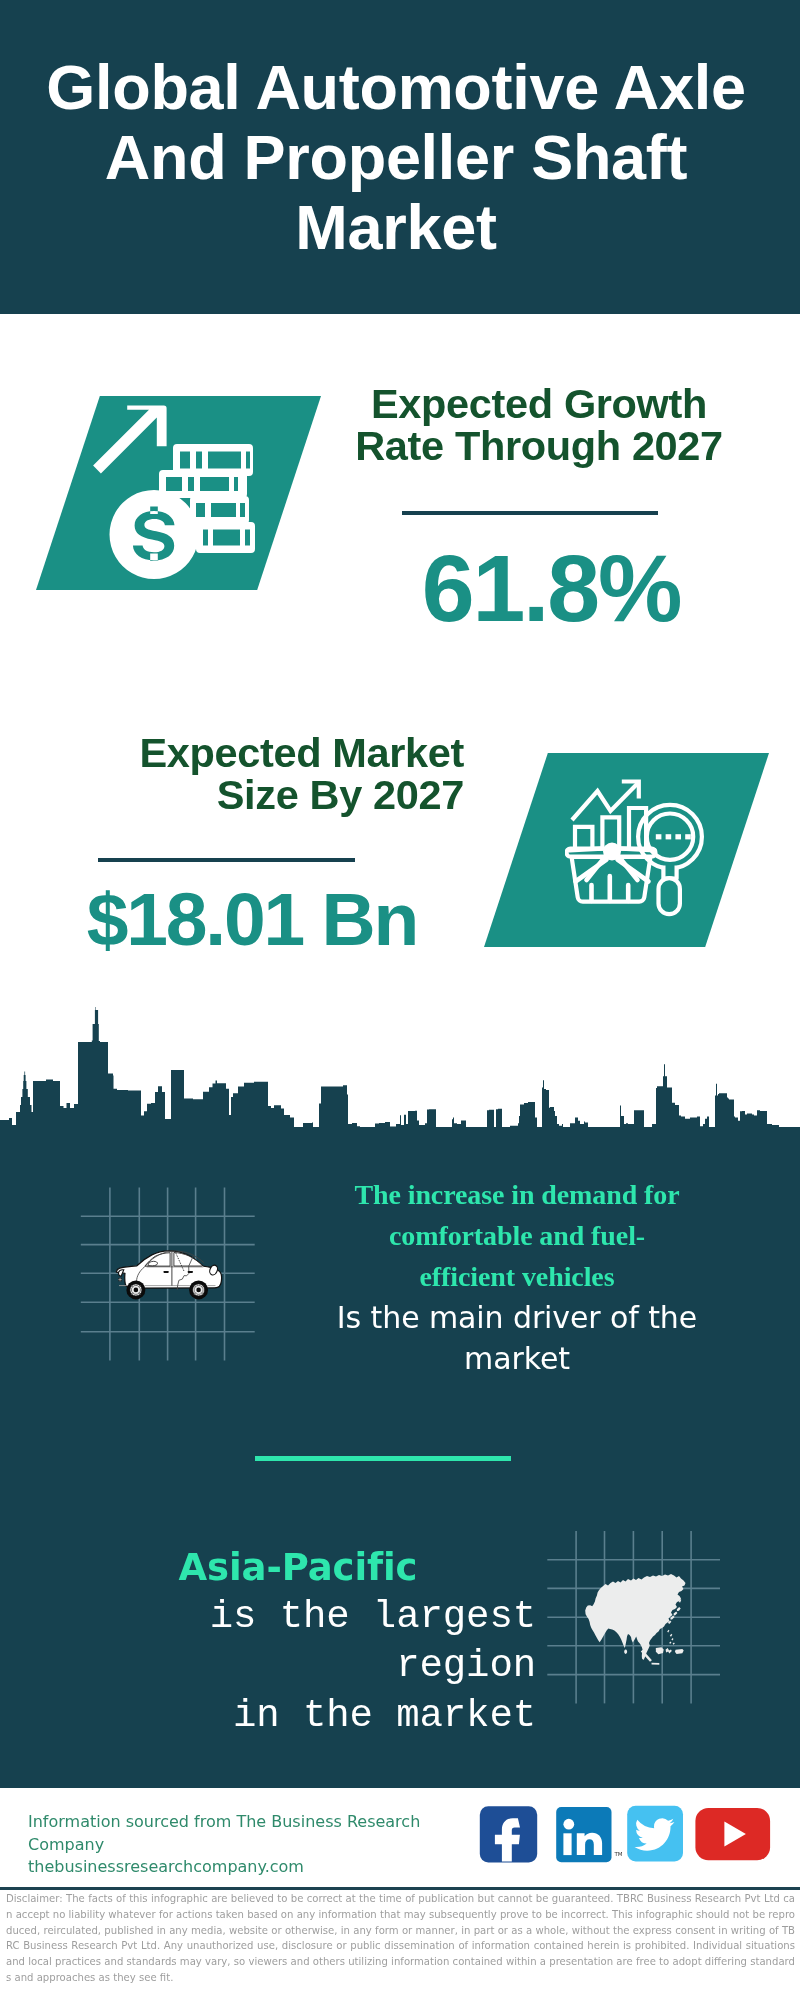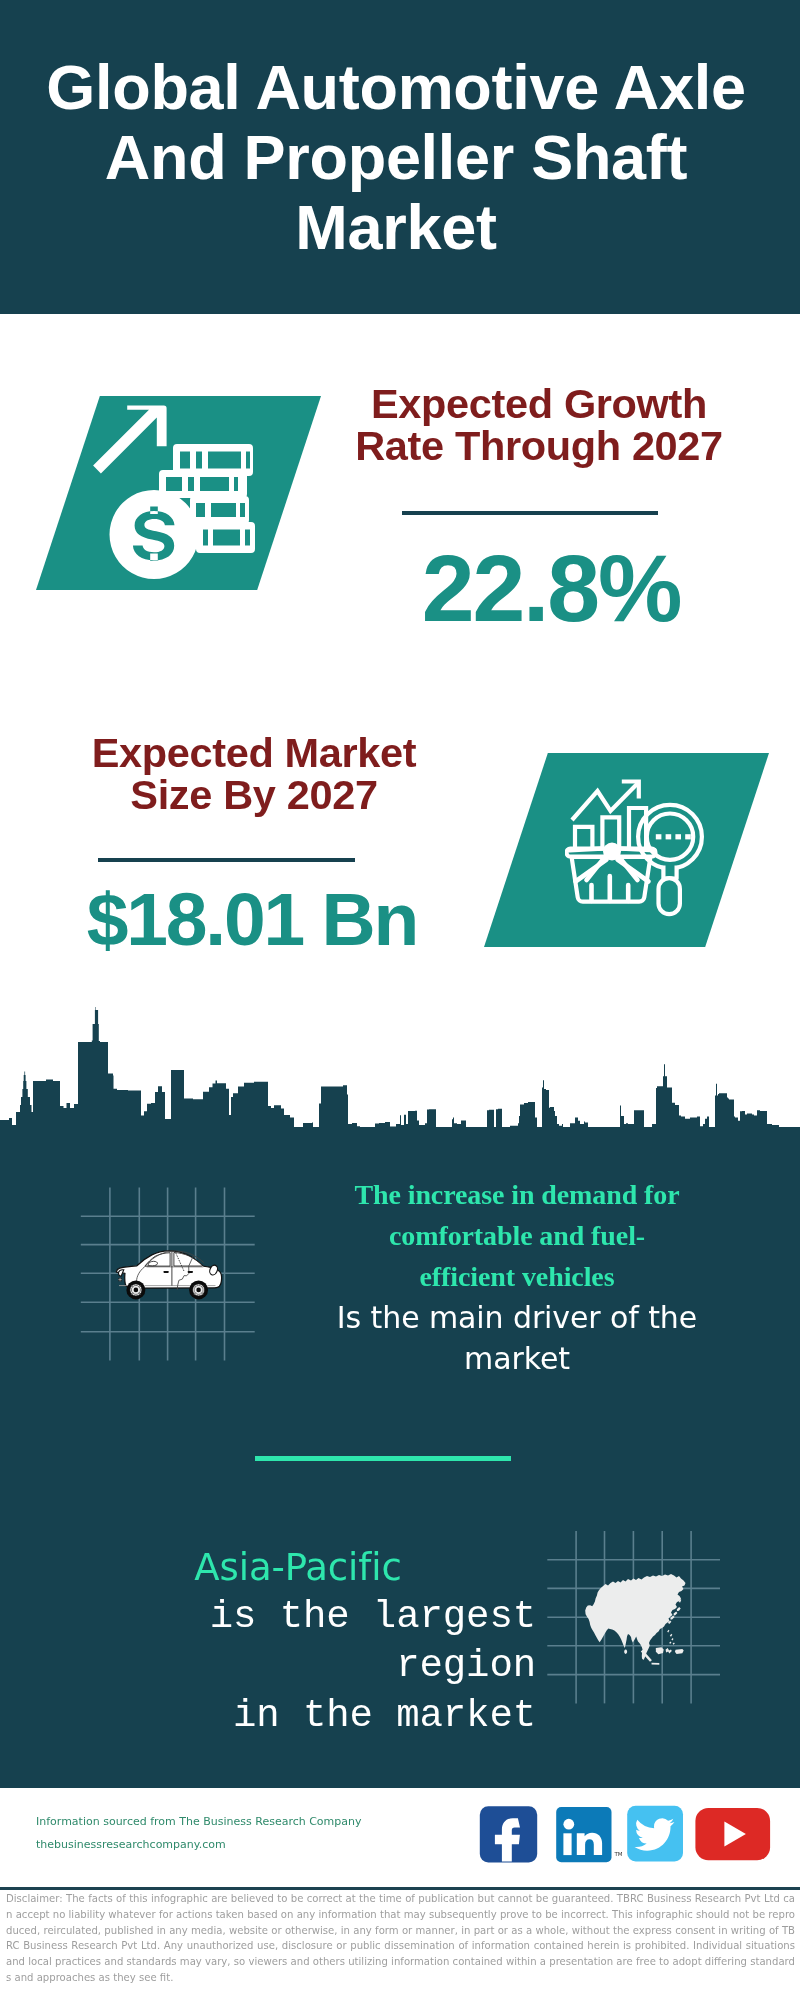--- a/index.html
+++ b/index.html
@@ -25,53 +25,53 @@
     text-align:center; letter-spacing:-0.3px;
   }
 
   
   .para {
     position:absolute; background:#1a9085;
   }
   .para1 { left:36px; top:396px; width:285px; height:194px;
     clip-path: polygon(22.4% 0, 100% 0, 77.6% 100%, 0 100%); }
 
-  .stat-title { color:#7f1d1d; font-weight:bold; line-height:42px; font-size:41.5px; letter-spacing:-0.35px;}
+  .stat-title { color:#14532d; font-weight:bold; line-height:42px; font-size:41.5px; letter-spacing:-0.35px;}
   .stat-rule { height:4px; background:#16414f; }
   .stat-val { color:#1a9085; font-weight:bold; line-height:1; letter-spacing:-2.2px;}
 
   .s1-title { position:absolute; left:329px; top:383px; width:420px; text-align:center; }
   .s1-rule  { position:absolute; left:402px; top:511px; width:256px; }
   .s1-val   { position:absolute; left:341px; top:541px; width:420px; text-align:center; font-size:95px; }
 
   
   .para2 { left:484px; top:753px; width:285px; height:194px;
     clip-path: polygon(22.4% 0, 100% 0, 77.6% 100%, 0 100%); }
-  .s2-title { position:absolute; left:44px; top:732px; width:420px; text-align:center; }
+  .s2-title { position:absolute; left:44px; top:732px; width:420px; text-align:right; }
   .s2-rule  { position:absolute; left:98px; top:858px; width:257px; }
   .s2-val   { position:absolute; left:42px; top:882px; width:420px; text-align:center; font-size:75px; }
 
   
   .dark { position:absolute; left:0; top:1127px; width:800px; height:661px; background:#16414f; }
 
   
   .grid-box { position:absolute; }
   .grid-box svg { display:block; }
   .driver-text { position:absolute; left:287px; top:1174px; width:460px; text-align:center; }
   .hl { color:#2ee6ad; font-family:Liberation Serif, serif; font-weight:bold; font-size:28px; line-height:41px; letter-spacing:-0.1px;}
   .sub { color:#ffffff; font-family:"DejaVu Sans",sans-serif; font-weight:normal; font-size:30px; line-height:41px; letter-spacing:-0.1px;}
   .mid-rule { position:absolute; left:255px; top:1456px; width:256px; height:4.5px; background:#2ee6ad; }
   .region-text { position:absolute; left:60px; top:1543px; width:476px; text-align:center; }
-  .region-hl { color:#2ee6ad; font-family:"DejaVu Sans",sans-serif; font-weight:normal; font-size:37px; line-height:49.5px; letter-spacing:-0.1px;}
+  .region-hl { color:#2ee6ad; font-family:"DejaVu Sans",sans-serif; font-weight:bold; font-size:37px; line-height:49.5px; letter-spacing:-0.1px;}
   .region-sub { color:#ffffff; font-family:Liberation Mono, monospace; font-weight:normal; font-size:39px; line-height:49.5px; letter-spacing:-0.1px;text-align:right;}
 
   
   .footer { position:absolute; left:0; top:1788px; width:800px; height:100px; background:#ffffff; }
-  .src { position:absolute; left:36px; top:1811px; width:460px;
-         color:#2f8a6b; font-family:"DejaVu Sans",sans-serif; font-size:11px; line-height:22.5px; }
+  .src { position:absolute; left:28px; top:1811px; width:460px;
+         color:#2f8a6b; font-family:"DejaVu Sans",sans-serif; font-size:16px; line-height:22.5px; }
   .socials { position:absolute; left:478px; top:1805px; }
   .sepbar { position:absolute; left:0; top:1887px; width:800px; height:3.2px; background:#1d4250; }
   .disc { position:absolute; left:6px; top:1891px; width:789px;
           color:#9e9e9e; font-family:"DejaVu Sans",sans-serif; font-size:10.1px; line-height:15.8px;
           word-break:break-all; text-align:justify; }
   .skyline { position:absolute; left:0; top:1002px; width:800px; height:128px; display:block;}
 
 </style>
 </head>
 <body>
@@ -100,21 +100,21 @@
       <path fill-rule="evenodd" d="M200 522 h51 a4 4 0 0 1 4 4 v23 a4 4 0 0 1 -4 4 h-51 a4 4 0 0 1 -4 -4 v-23 a4 4 0 0 1 4 -4 z
         M203 529.5 h5 v16 h-5 z M213 529.5 h27 v16 h-27 z M245 529.5 h5 v16 h-5 z"></path>
 
       <path fill-rule="nonzero" d="M154 490 a44.5 44.5 0 1 0 0.01 0 z"></path>
       <path fill="#1a9085" d="M150.2 506.5 h7.6 v7.5 h-7.6 z M150.2 553.5 h7.6 v7.5 h-7.6 z
         M154 511 c -11.2 0 -19.4 6 -19.4 14.4 c 0 8 6.3 12 17.4 14 c 9.3 1.7 12.4 3.3 12.4 6.8 c 0 3.6 -4 6.1 -10.4 6.1 c -6.8 0 -10.9 -2.5 -11.4 -6.7 h -9.7 c 0.5 8.8 8.6 14.8 20.9 14.8 c 12.3 0 20.4 -5.9 20.4 -14.7 c 0 -8.3 -6.2 -12.4 -18 -14.5 c -9.1 -1.6 -11.8 -3.1 -11.8 -6.3 c 0 -3.4 3.8 -5.8 9.9 -5.8 c 6.2 0 10 2.3 10.6 6.2 h 9.6 c -0.6 -8.3 -8.3 -14.3 -20.5 -14.3 z"></path>
     </g>
   </svg>
   <div class="stat-title s1-title">Expected Growth<br>Rate Through 2027</div>
   <div class="stat-rule s1-rule"></div>
-  <div class="stat-val s1-val">22.8%</div>
+  <div class="stat-val s1-val">61.8%</div>
 
   <div class="stat-title s2-title">Expected Market<br>Size By 2027</div>
   <div class="stat-rule s2-rule"></div>
   <div class="stat-val s2-val">$18.01 Bn</div>
   <div class="para para2"></div>
   <svg class="icon-research" viewBox="565 775 150 150" width="150" height="150" style="position:absolute;left:565px;top:775px;">
     <g fill="none" stroke="#ffffff" stroke-width="4.2" stroke-linejoin="miter" stroke-linecap="butt">
 
       <polyline points="572,820 597.5,791 610.5,811 637.5,783.5"></polyline>
       <polyline points="621.8,781.5 638.8,781.5 638.8,798.5"></polyline>

